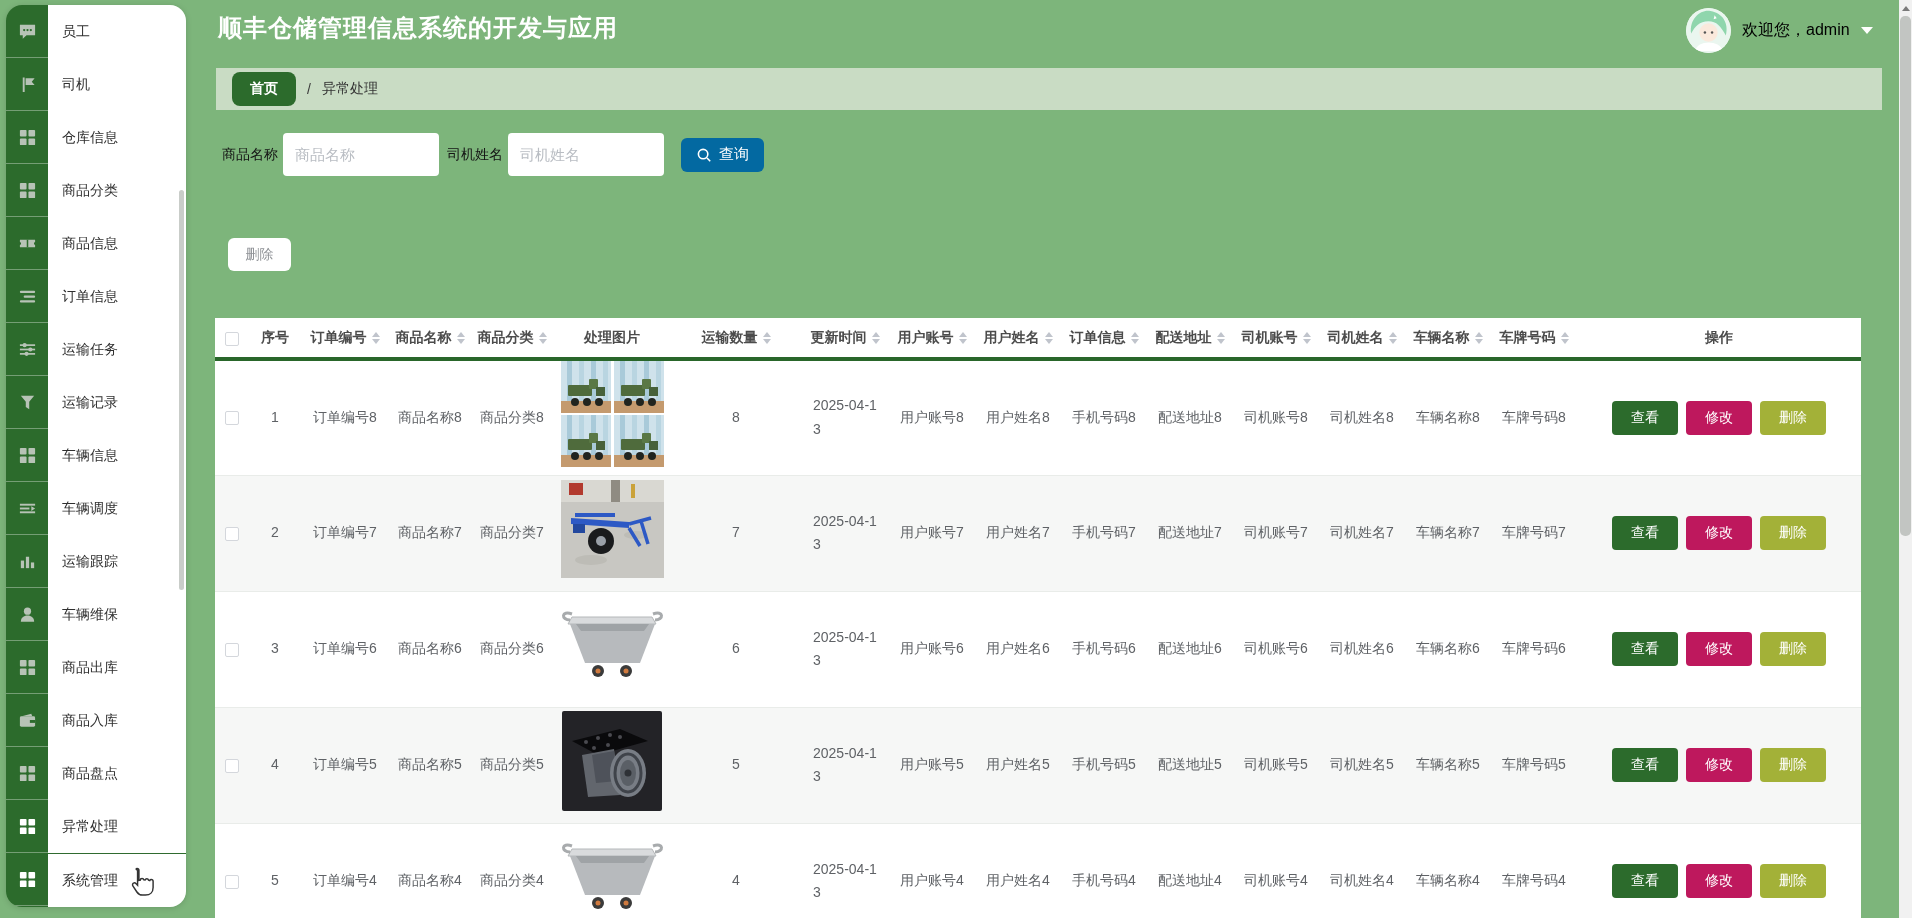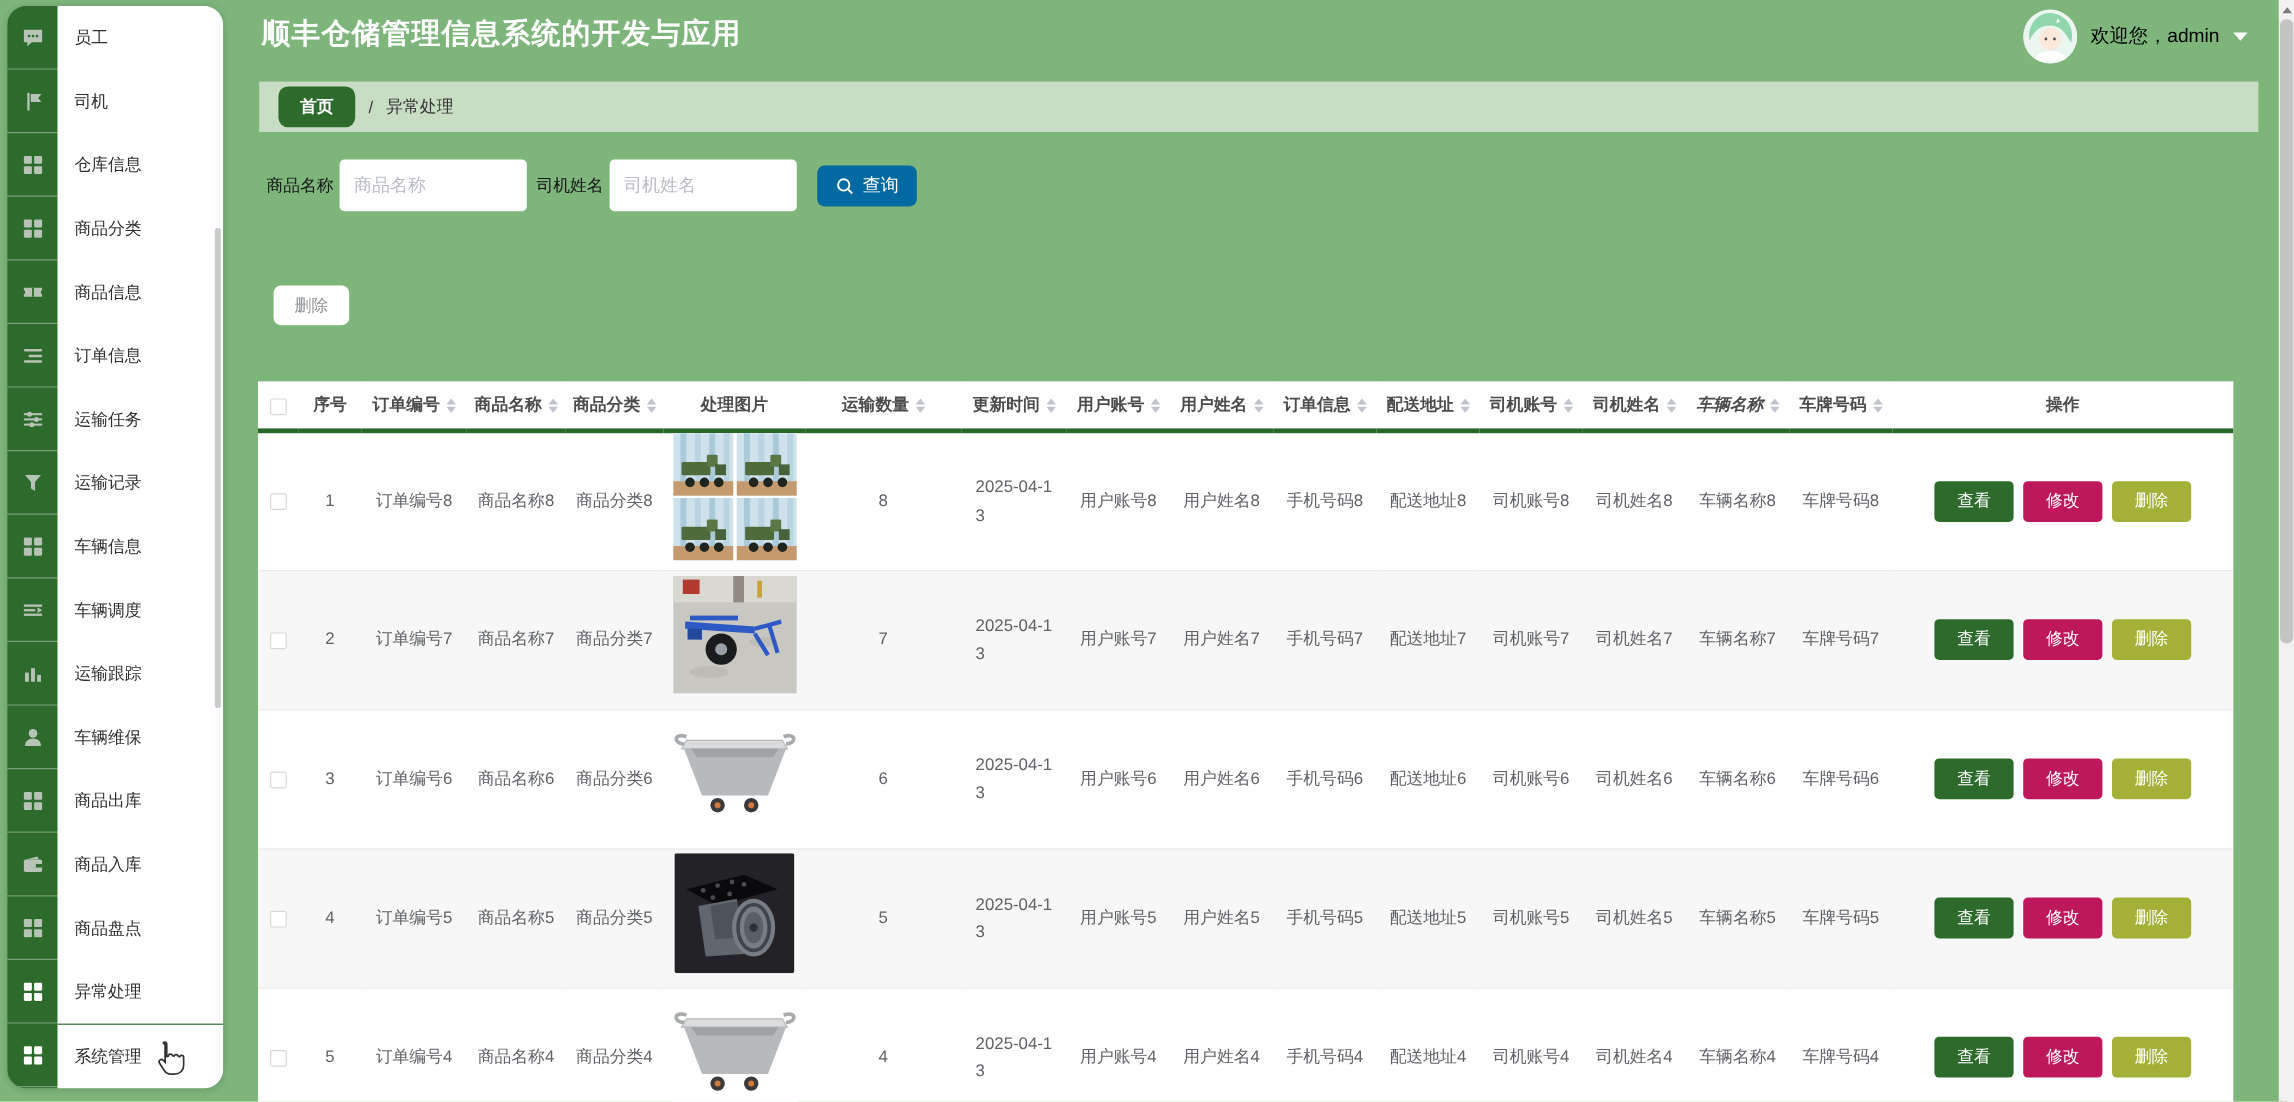--- a/index.html
+++ b/index.html
@@ -335,21 +335,21 @@
             <i class="caret-dn"></i>
           </span></th>
         <th style="width: 86px;"><span>司机账号</span><span class="caret-group">
             <i class="caret-up"></i>
             <i class="caret-dn"></i>
           </span></th>
         <th style="width: 86px;"><span>司机姓名</span><span class="caret-group">
             <i class="caret-up"></i>
             <i class="caret-dn"></i>
           </span></th>
-        <th style="width: 86px; font-style: italic;"><span>车辆名称</span><span class="caret-group">
+        <th style="width: 86px;"><span>车辆名称</span><span class="caret-group">
             <i class="caret-up"></i>
             <i class="caret-dn"></i>
           </span></th>
         <th style="width: 86px;"><span>车牌号码</span><span class="caret-group">
             <i class="caret-up"></i>
             <i class="caret-dn"></i>
           </span></th>
         <th style="width: 284px;"><span>操作</span></th>
       </tr>
   </thead>

